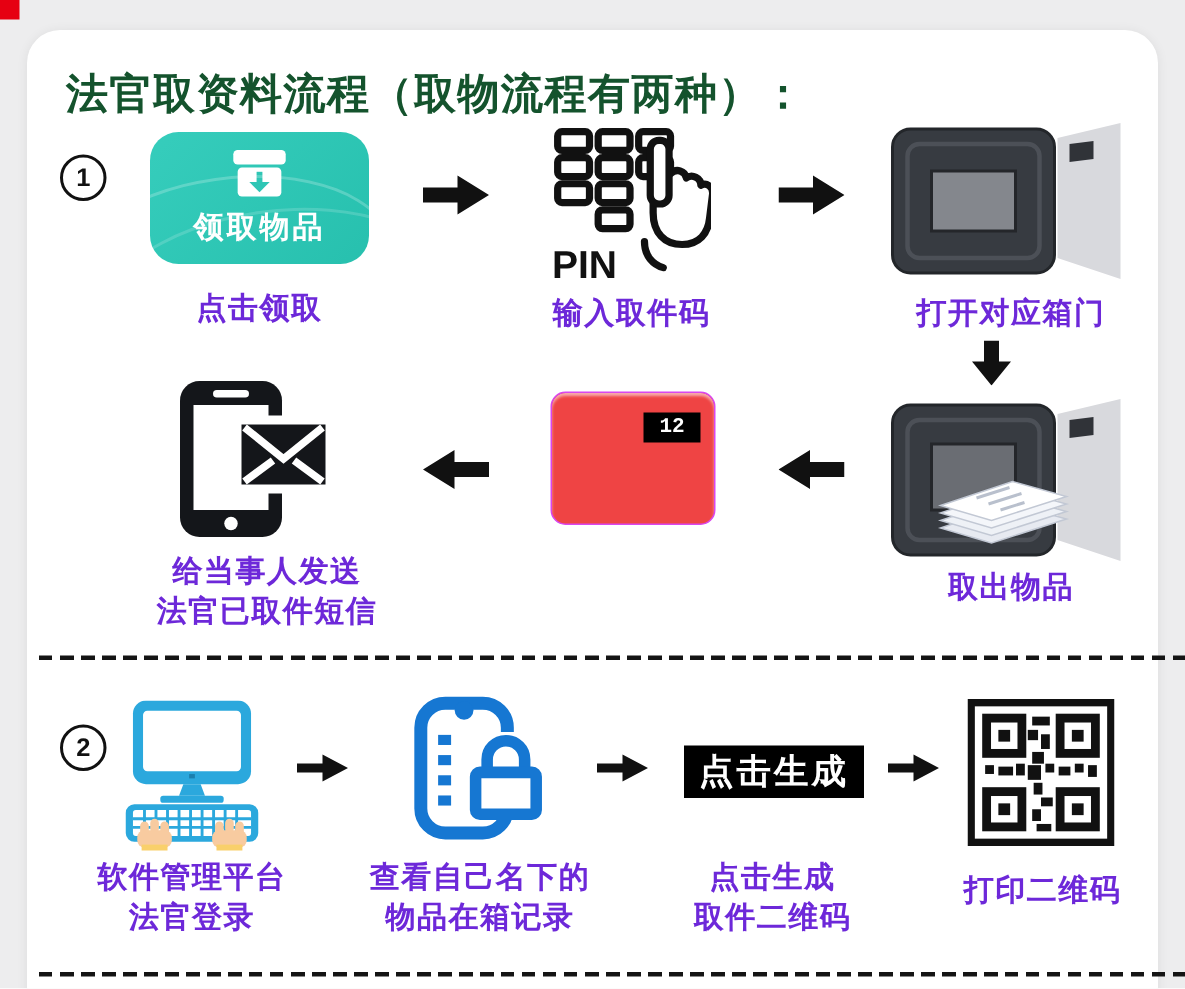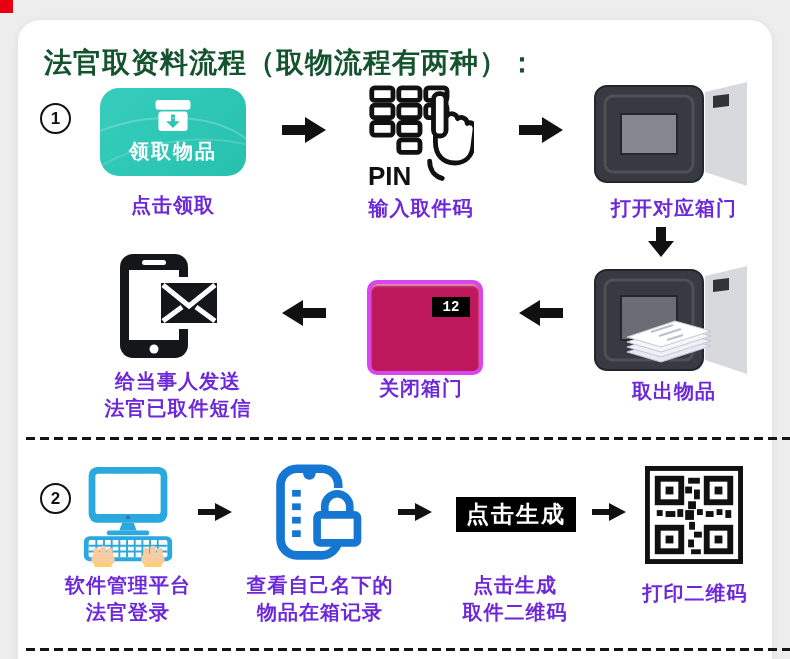--- a/index.html
+++ b/index.html
@@ -17,22 +17,22 @@
   .pickup-btn{position:absolute;left:100px;top:88px;width:146px;height:88px;border-radius:19px;
               background:linear-gradient(135deg,#36cdbc,#27c0ae);overflow:hidden;border:none;
               display:flex;flex-direction:column;align-items:center;justify-content:center;cursor:default;}
   .pickup-btn::before{content:"";position:absolute;left:-60px;top:30px;width:220px;height:120px;
               border:2px solid rgba(255,255,255,.22);border-radius:50%;transform:rotate(-8deg);}
   .pickup-btn::after{content:"";position:absolute;left:-40px;top:52px;width:240px;height:130px;
               border:2px solid rgba(255,255,255,.16);border-radius:50%;transform:rotate(-8deg);}
   .pickup-btn .btn-text{color:#fff;font-size:20px;font-weight:bold;letter-spacing:2px;margin-top:6px;position:relative;}
   .arrow{position:absolute;}
   .arrow.flip{transform:scaleX(-1);}
-  .gray-box{position:absolute;left:367px;top:280px;width:108px;height:87px;background:#be185d;
-            border-radius:10px;border:4px solid #d946ef;box-shadow:inset 0 2px 2px rgba(255,255,255,.55);}
+  .gray-box{position:absolute;left:367px;top:261px;width:108px;height:87px;background:#ef4444;
+            border-radius:10px;border:1px solid #d946ef;box-shadow:inset 0 2px 2px rgba(255,255,255,.55);}
   .box-tag{position:absolute;right:9px;top:13px;width:38px;height:20px;background:#000;color:#fff;
            font-size:14px;font-weight:bold;display:flex;align-items:center;justify-content:center;
            font-family:"Liberation Mono","DejaVu Sans Mono",monospace;}
   .gen-btn{position:absolute;left:456px;top:497px;width:120px;height:35px;background:#000;color:#fff;
            border:none;font-size:23px;font-weight:bold;letter-spacing:2px;display:flex;
            align-items:center;justify-content:center;font-family:inherit;cursor:default;}
   .dashes{position:absolute;left:26px;width:764px;height:3px;
           background:repeating-linear-gradient(90deg,#141414 0 9px,transparent 9px 14px);}
   svg{display:block;}
 </style>
@@ -118,21 +118,20 @@
   </svg>
   <div class="lbl" style="left:598px;top:378px;width:152px;">取出物品</div>
 
   <svg class="arrow flip" style="left:519px;top:299px;" width="44" height="28" viewBox="0 0 44 28">
     <polygon points="0,9 23,9 23,1 44,14 23,27 23,19 0,19" fill="#111"></polygon>
   </svg>
 
   <div class="gray-box">
     <div class="box-tag">12</div>
   </div>
-  <div class="lbl" style="left:357px;top:375px;width:128px;">关闭箱门</div>
 
   <svg class="arrow flip" style="left:282px;top:299px;" width="44" height="28" viewBox="0 0 44 28">
     <polygon points="0,9 23,9 23,1 44,14 23,27 23,19 0,19" fill="#111"></polygon>
   </svg>
 
   <svg style="position:absolute;left:120px;top:254px;" width="112" height="106" viewBox="0 0 112 106">
     <rect x="0" y="0" width="68" height="104" rx="13" fill="#14161a"></rect>
     <rect x="9" y="16" width="50" height="70" fill="#ffffff"></rect>
     <rect x="22" y="6" width="24" height="5" rx="2.5" fill="#ffffff"></rect>
     <circle cx="34" cy="95" r="4.5" fill="#ffffff"></circle>

